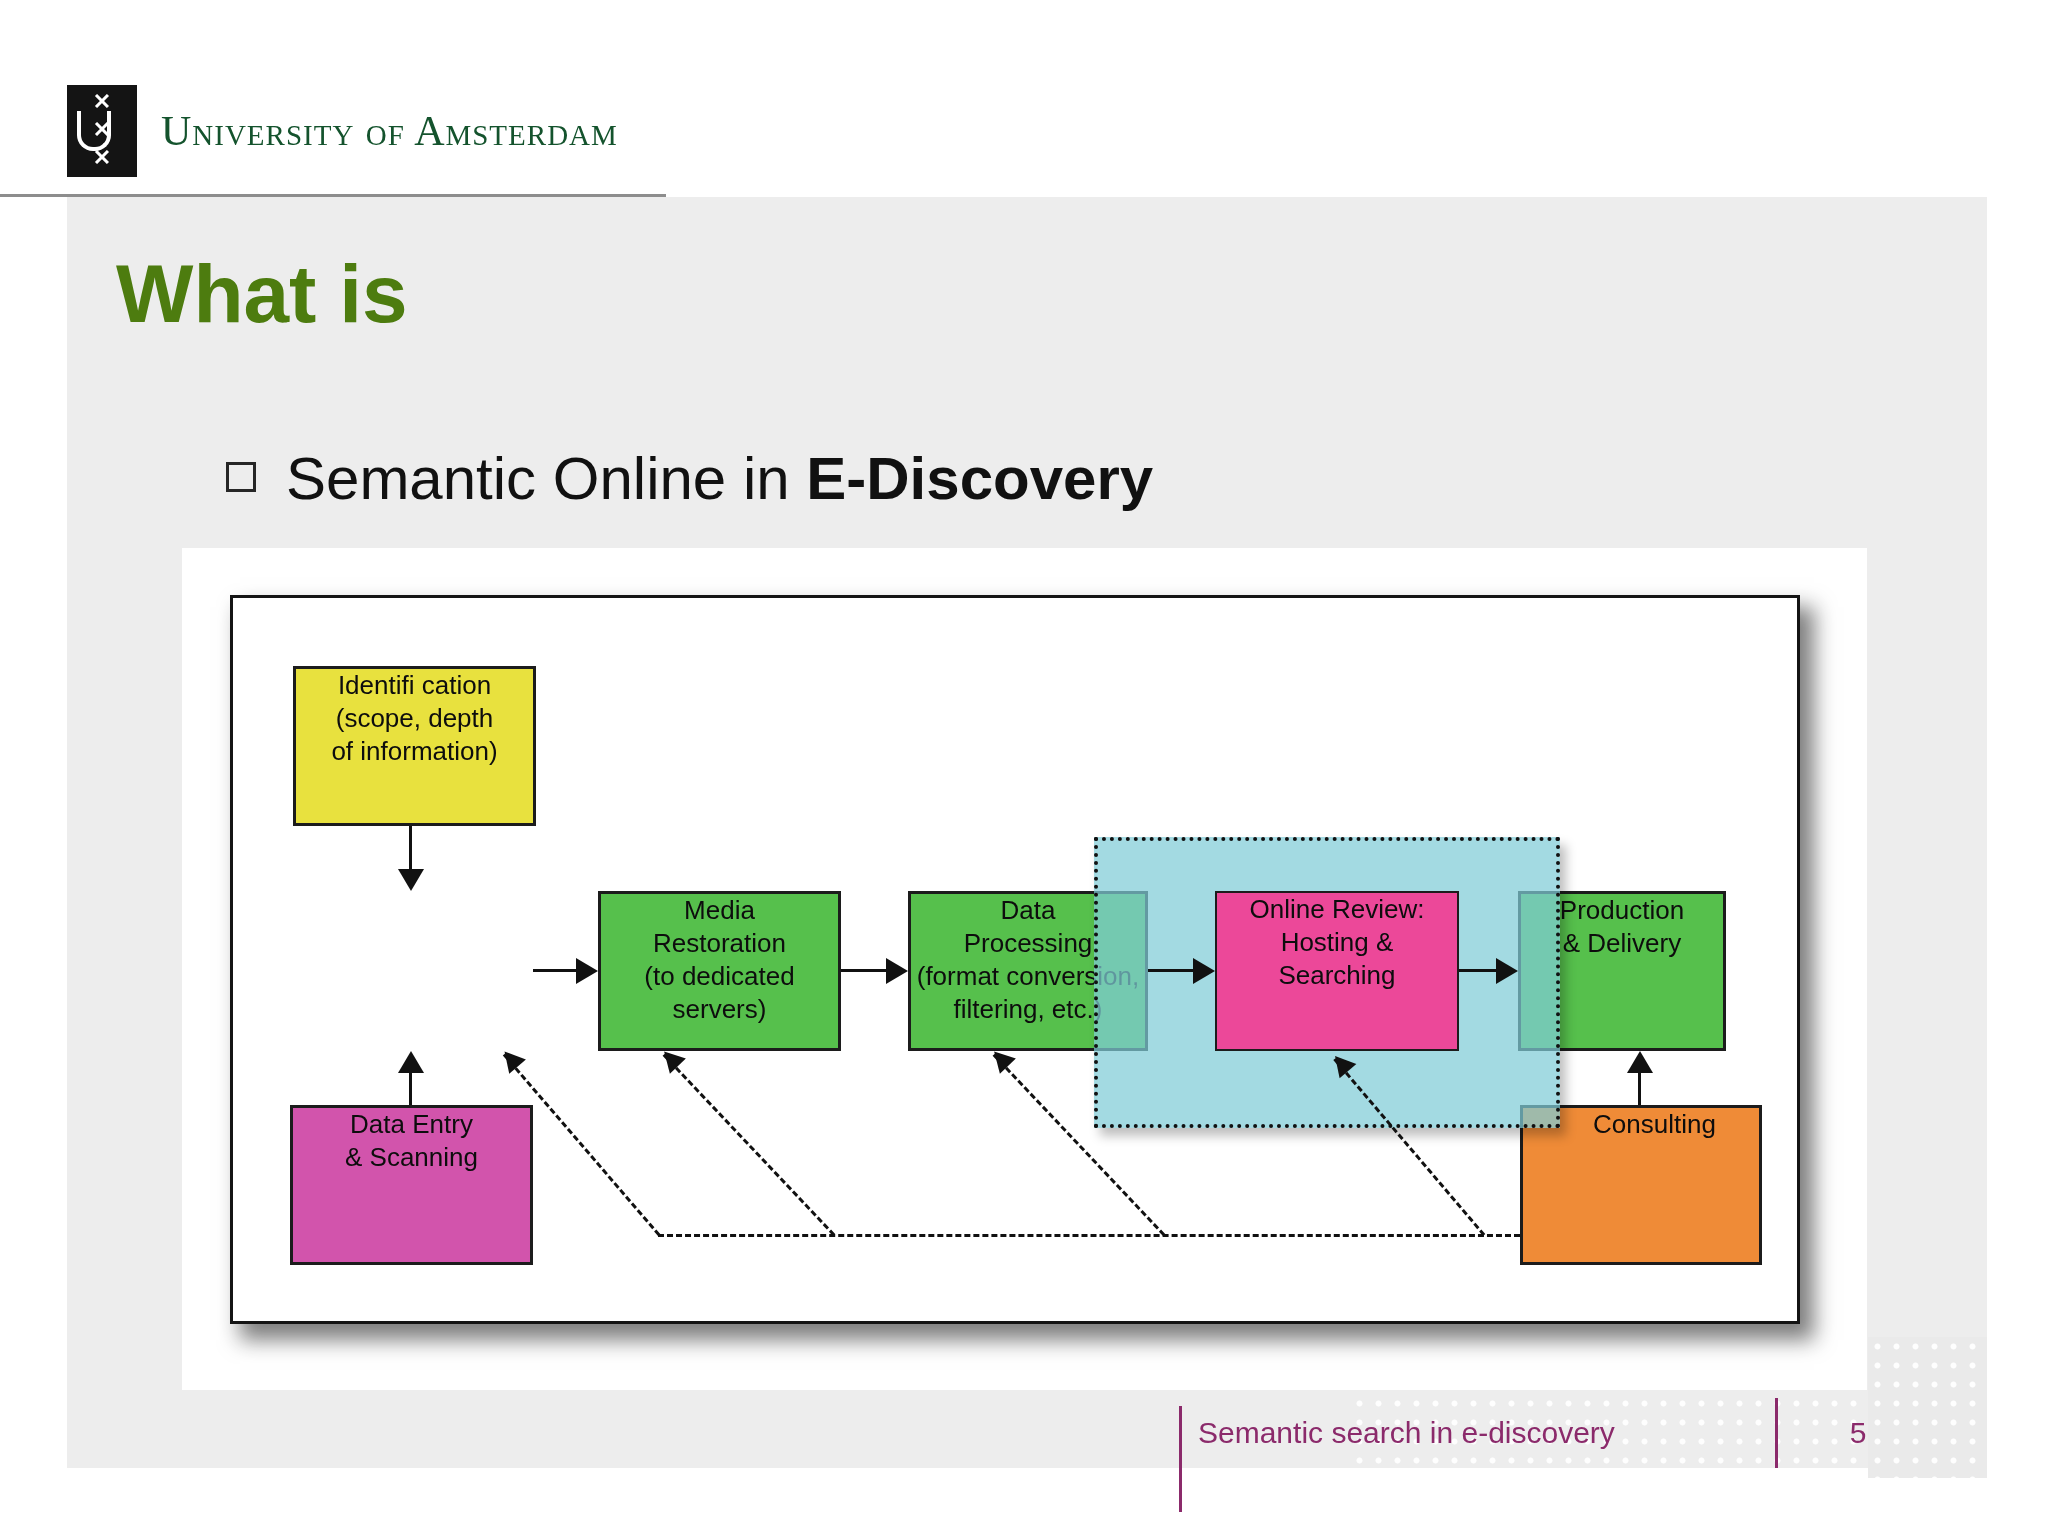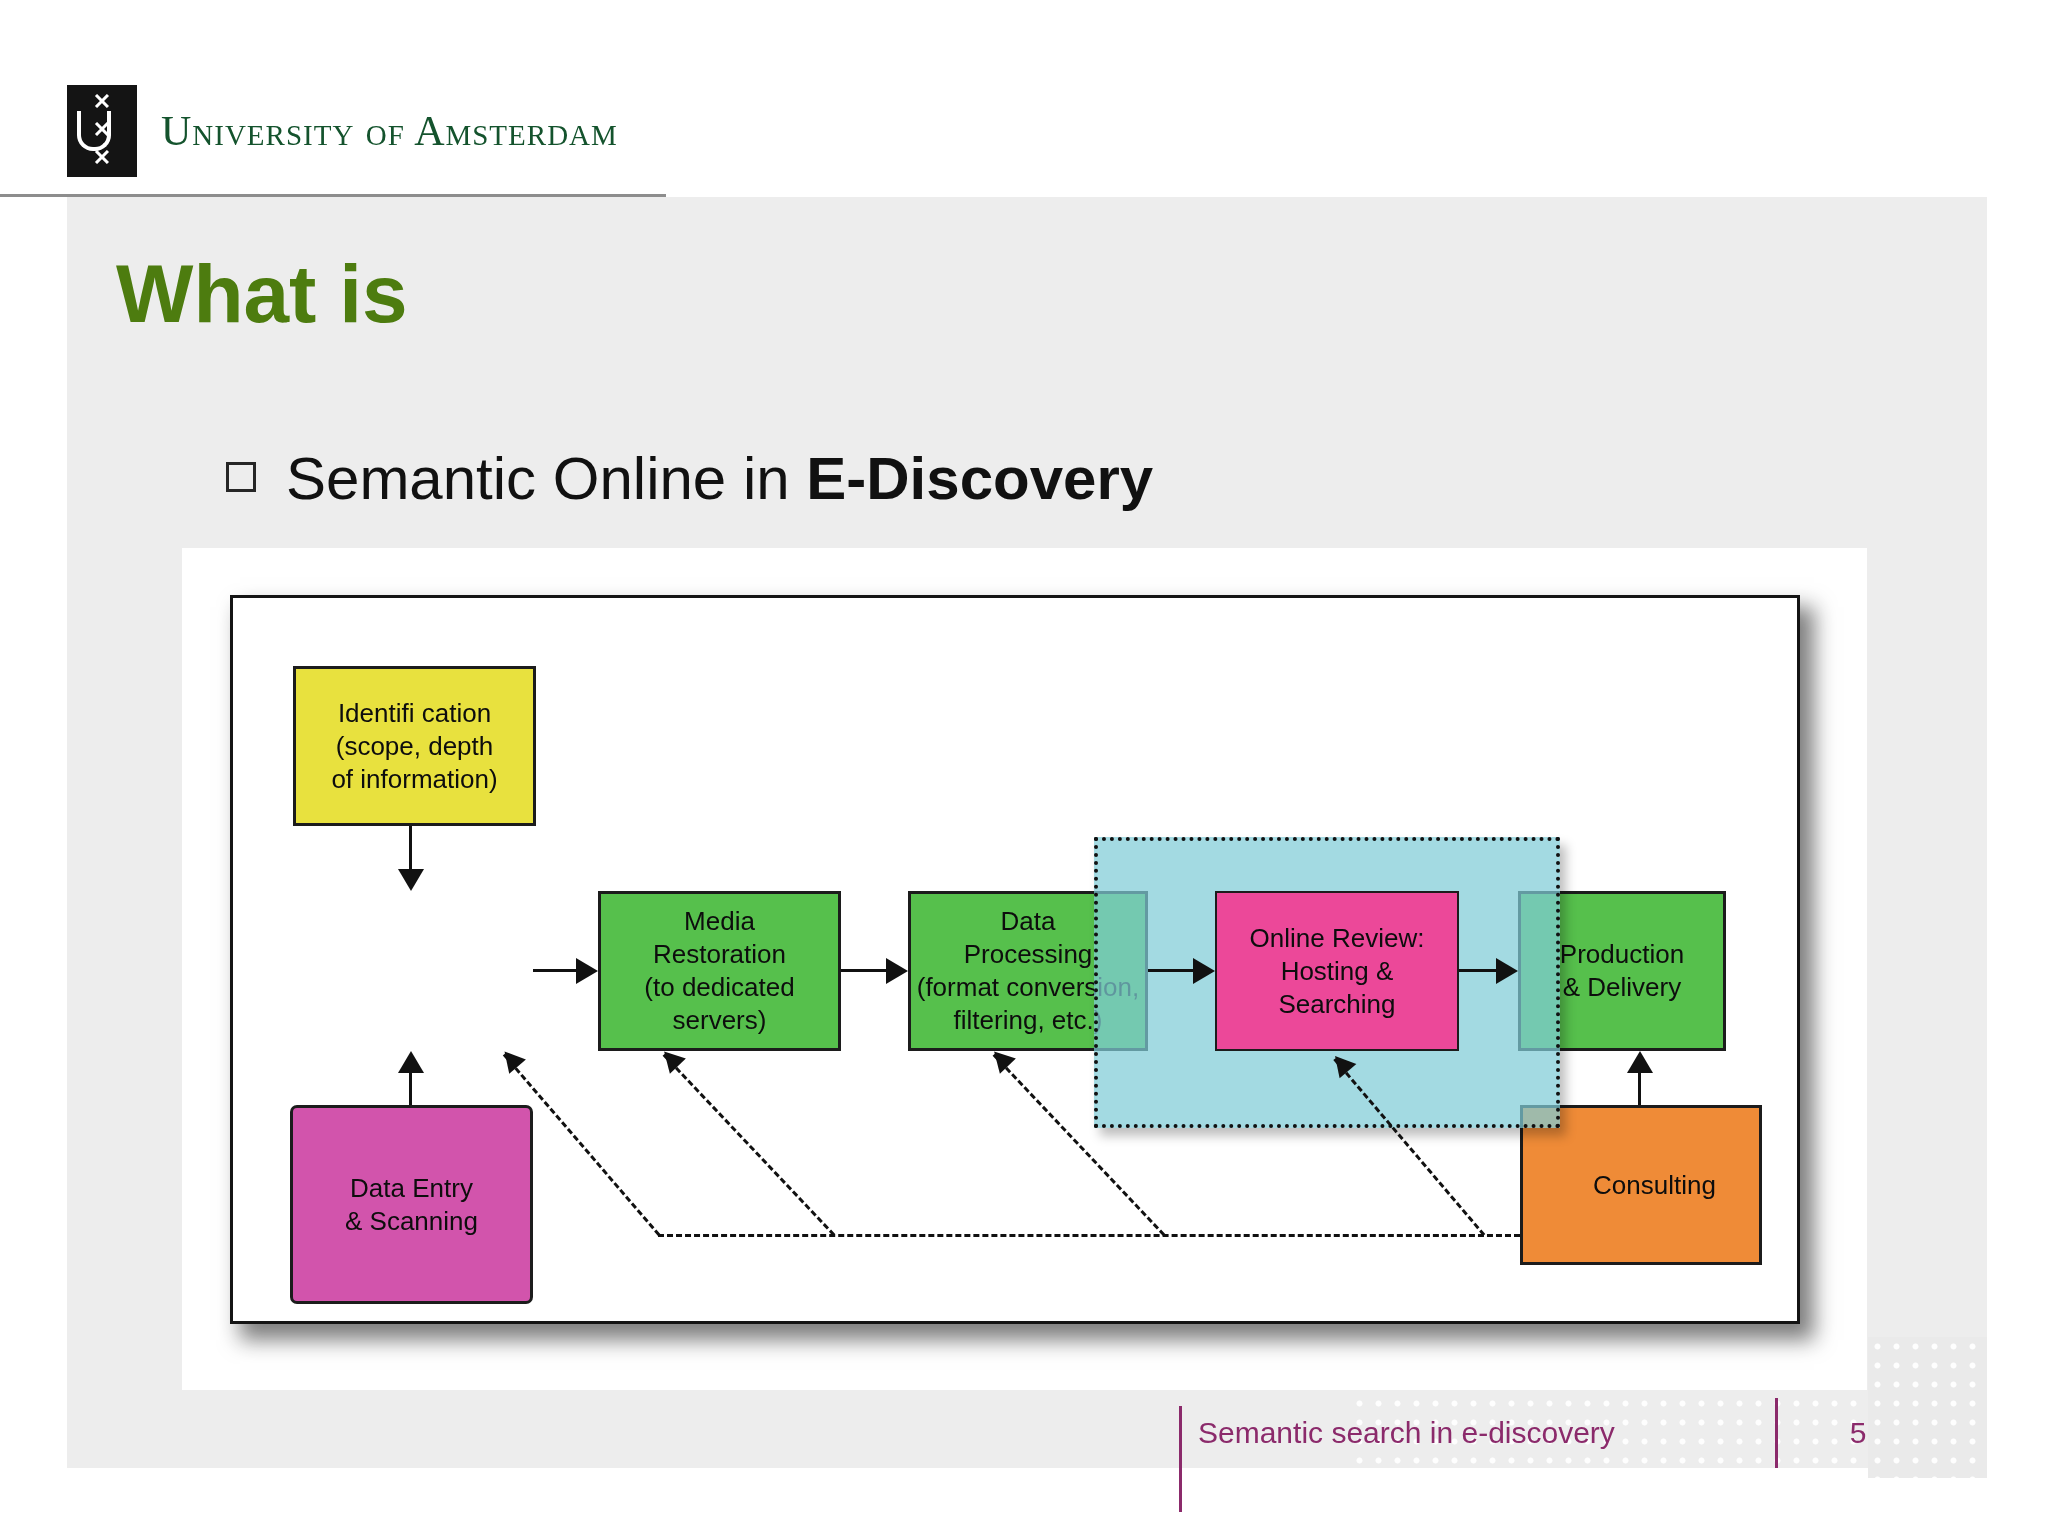--- a/index.html
+++ b/index.html
@@ -24,35 +24,35 @@
   .bullet-square { left:226px; top:462px; width:30px; height:30px; border:3px solid #262626; background:transparent; }
   .bullet-text { left:286px; top:444px; font-size:60px; color:#111111; white-space:nowrap; }
   .bullet-text b { font-weight:bold; }
 
   .panel { left:182px; top:548px; width:1685px; height:842px; background:#ffffff; }
 
   .diagram { left:230px; top:595px; width:1570px; height:729px; background:#ffffff; border:3px solid #141414;
              box-shadow:12px 14px 20px 2px rgba(20,20,20,0.55); }
 
   
-  .fbox { position:absolute; border:3px solid #1c1c1c; display:flex; align-items:center; justify-content:center; text-align:center; z-index:1; }
+  .fbox { position:absolute; border:3px solid #1c1c1c; display:flex; align-items:flex-start; justify-content:center; text-align:center; z-index:1; }
   .box-label { white-space:pre-line; font-size:26px; line-height:33px; color:#0d0d0d; }
   .c-yellow  { background:#e8e13e; }
   .c-green   { background:#56c04c; }
   .c-magenta { background:#d254ac; }
   .c-orange  { background:#ef8b37; }
   .c-blue    { background:#ec4899; }
 
   .b-identification { left:60px;  top:68px;  width:243px; height:160px; }
   .b-gathering      { left:57px;  top:293px; width:243px; height:160px; }
   .b-media          { left:365px; top:293px; width:243px; height:160px; }
   .b-processing     { left:675px; top:293px; width:240px; height:160px; }
   .b-review         { left:982px; top:293px; width:244px; height:160px; border-width:2px; z-index:3; }
   .b-production     { left:1285px;top:293px; width:208px; height:160px; }
-  .b-entry          { left:57px;  top:507px; width:243px; height:199px;border-radius:7px; }
+  .b-entry          { left:57px;  top:507px; width:243px; height:160px; }
   .b-consulting     { left:1287px;top:507px; width:242px; height:160px;padding-left:27px; }
 
   .highlight { position:absolute; left:861px; top:239px; width:466px; height:291px;
                background:rgba(127,204,215,0.72); border:4px dotted #111111; z-index:2;
                box-shadow:6px 8px 10px rgba(0,0,0,0.25); }
 
   
   .harrow { position:absolute; height:26px; top:360px; z-index:4; }
   .harrow .ln { position:absolute; left:0; top:11px; height:3px; background:#111; }
   .harrow .hd { position:absolute; right:0; top:0; width:0; height:0;

